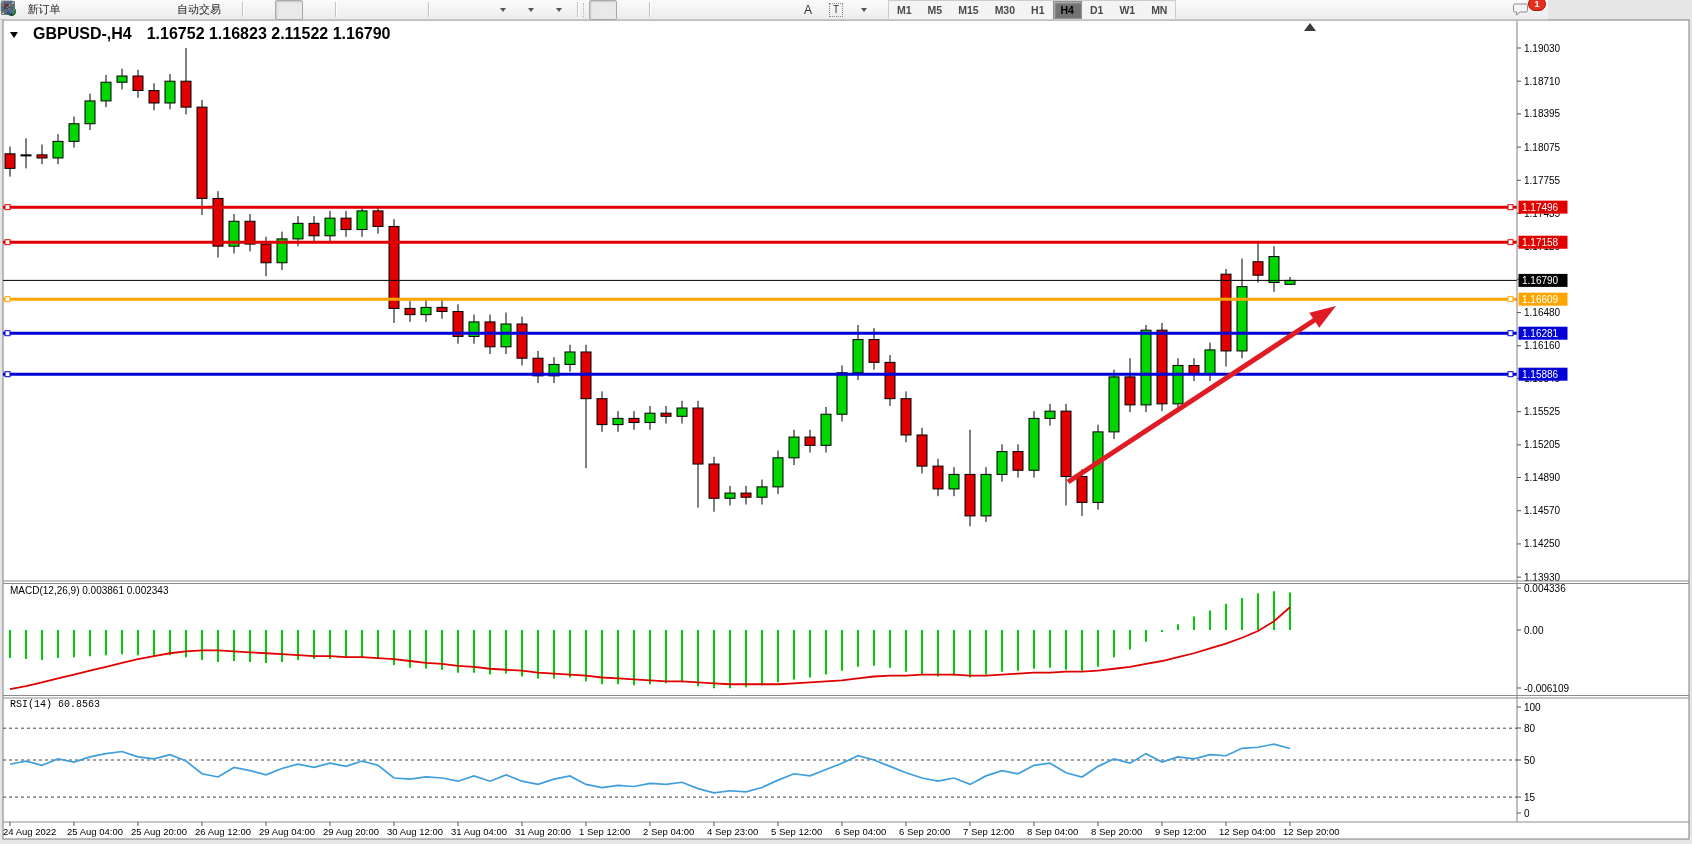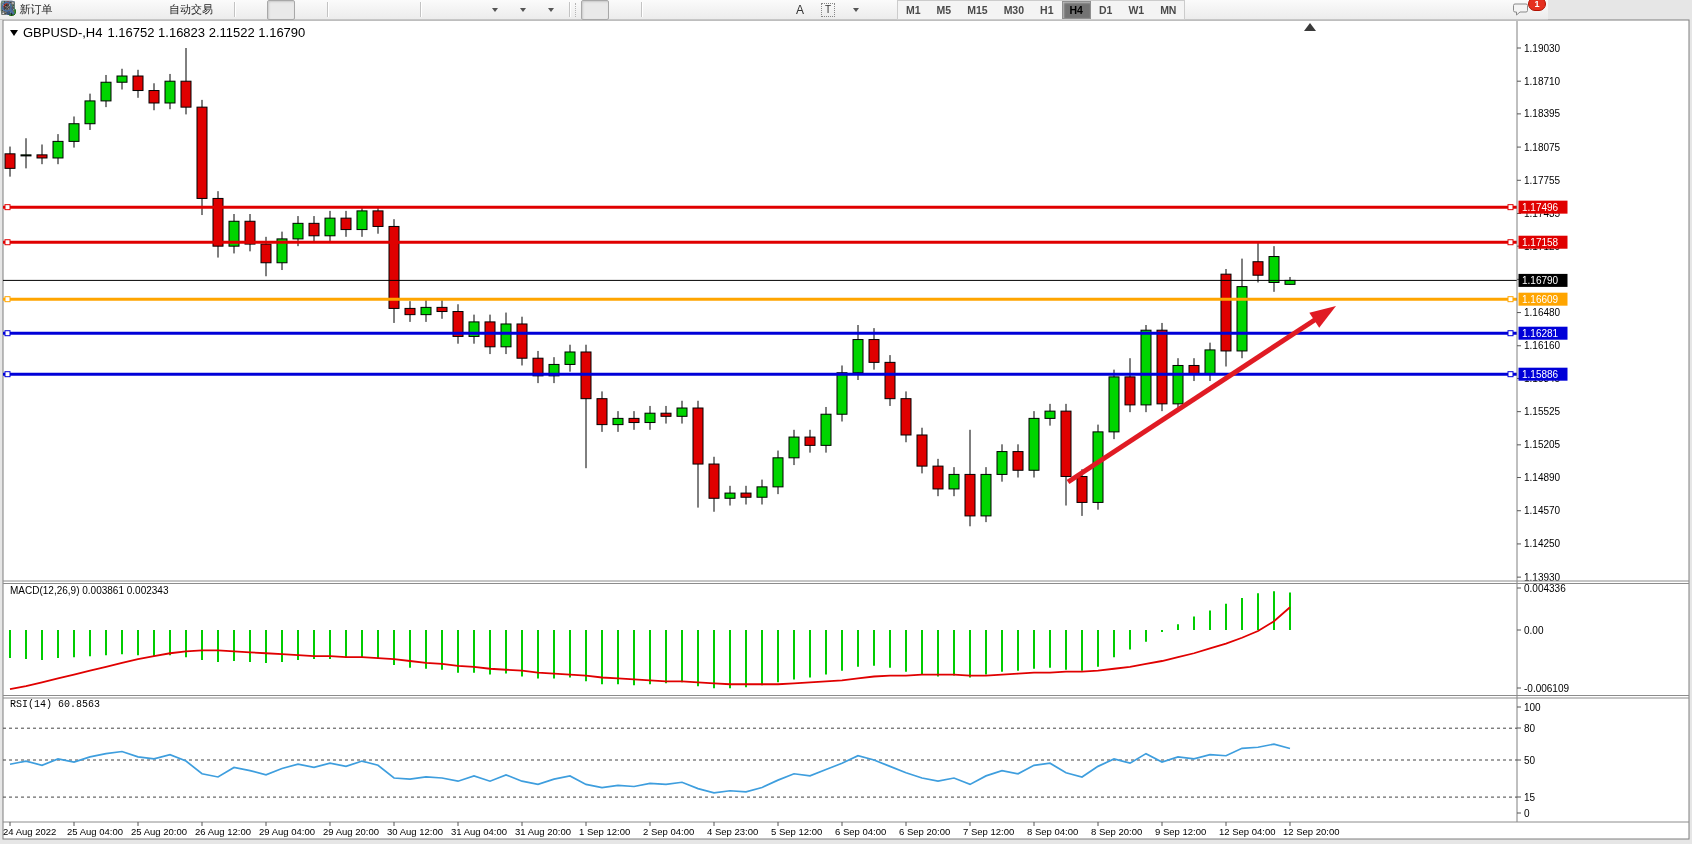--- a/index.html
+++ b/index.html
@@ -1,39 +1,39 @@
 <!DOCTYPE html>
 <html><head>
 <meta charset="utf-8">
 <style>
   html,body{margin:0;padding:0;background:#e6e6e6;width:1692px;height:844px;overflow:hidden;
     font-family:"Liberation Sans",sans-serif;-webkit-font-smoothing:antialiased;}
   #stage{position:relative;width:1692px;height:844px;}
   
   .toolbar{position:absolute;left:0;top:0;width:1548px;height:20px;z-index:5;
     background:linear-gradient(#fbfbfb,#ececec);border-bottom:1px solid #c6c6c6;
-    display:flex;align-items:center;padding-left:4px;box-sizing:border-box;}
+    display:flex;align-items:center;padding-left:12px;box-sizing:border-box;}
   .tbtn{height:18px;min-width:22px;display:flex;align-items:center;justify-content:center;
     gap:3px;padding:0 2px;border:1px solid transparent;border-radius:2px;cursor:default;}
   .tbtn.active{background:#e9e9e9;border:1px solid #a8a8a8;box-shadow:inset 1px 1px 2px #c9c9c9;}
   .tbtn span.lbl{font-size:11px;color:#222;white-space:nowrap;}
   .vsep{width:1px;height:15px;background:#c3c3c3;margin:0 4px;box-shadow:1px 0 0 #fff;}
   .grip{width:2px;height:14px;border-left:1px dotted #b5b5b5;margin:0 3px 0 1px;}
   .caret{width:0;height:0;border:3px solid transparent;border-top:4px solid #555;margin:4px 1px 0 1px;}
-  .tfgroup{display:flex;align-items:center;height:18px;border:1px solid #cccccc;background:#f4f4f4;margin-left:27px;}
+  .tfgroup{display:flex;align-items:center;height:18px;border:1px solid #cccccc;background:#f4f4f4;margin-left:10px;}
   .tf{padding:1px 7px;font-size:10.5px;font-weight:700;color:#4a4a4a;border:1px solid transparent;height:14px;line-height:14px;}
   .tf.active{background:#737373;border:1px solid #8f8f8f;box-shadow:inset 1px 1px 2px #bdbdbd;color:#000;}
   .right-tools{margin-left:auto;margin-right:8px;display:flex;align-items:center;gap:6px;}
   .chatwrap{position:relative;}
   .badge{position:absolute;top:-4px;right:-7px;min-width:12px;height:12px;border-radius:7px;
     background:#e53020;border:1px solid #b01000;color:#fff;font-size:9px;font-weight:700;
     display:flex;align-items:center;justify-content:center;padding:0 2px;}
   
-  .chart-title{position:absolute;left:10px;top:25px;z-index:3;display:flex;align-items:center;gap:5px;
-    font-size:13px;color:#000;}
+  .chart-title{position:absolute;left:10px;top:25px;z-index:3;display:flex;align-items:center;gap:15px;
+    font-size:16px;color:#000;font-weight:bold;}
   .tri-down{width:0;height:0;border:4px solid transparent;border-top:6px solid #000;margin-top:5px;}
   .ind-label{position:absolute;left:10px;z-index:3;font-size:10px;color:#000;}
   #macdLabel{top:585px;}
   #rsiLabel{top:699px;font-family:Liberation Mono, monospace;}
   svg{position:absolute;left:0;top:0;z-index:1;}
   svg text{font-family:"Liberation Sans",sans-serif;}
 </style>
 </head>
 <body>
 

